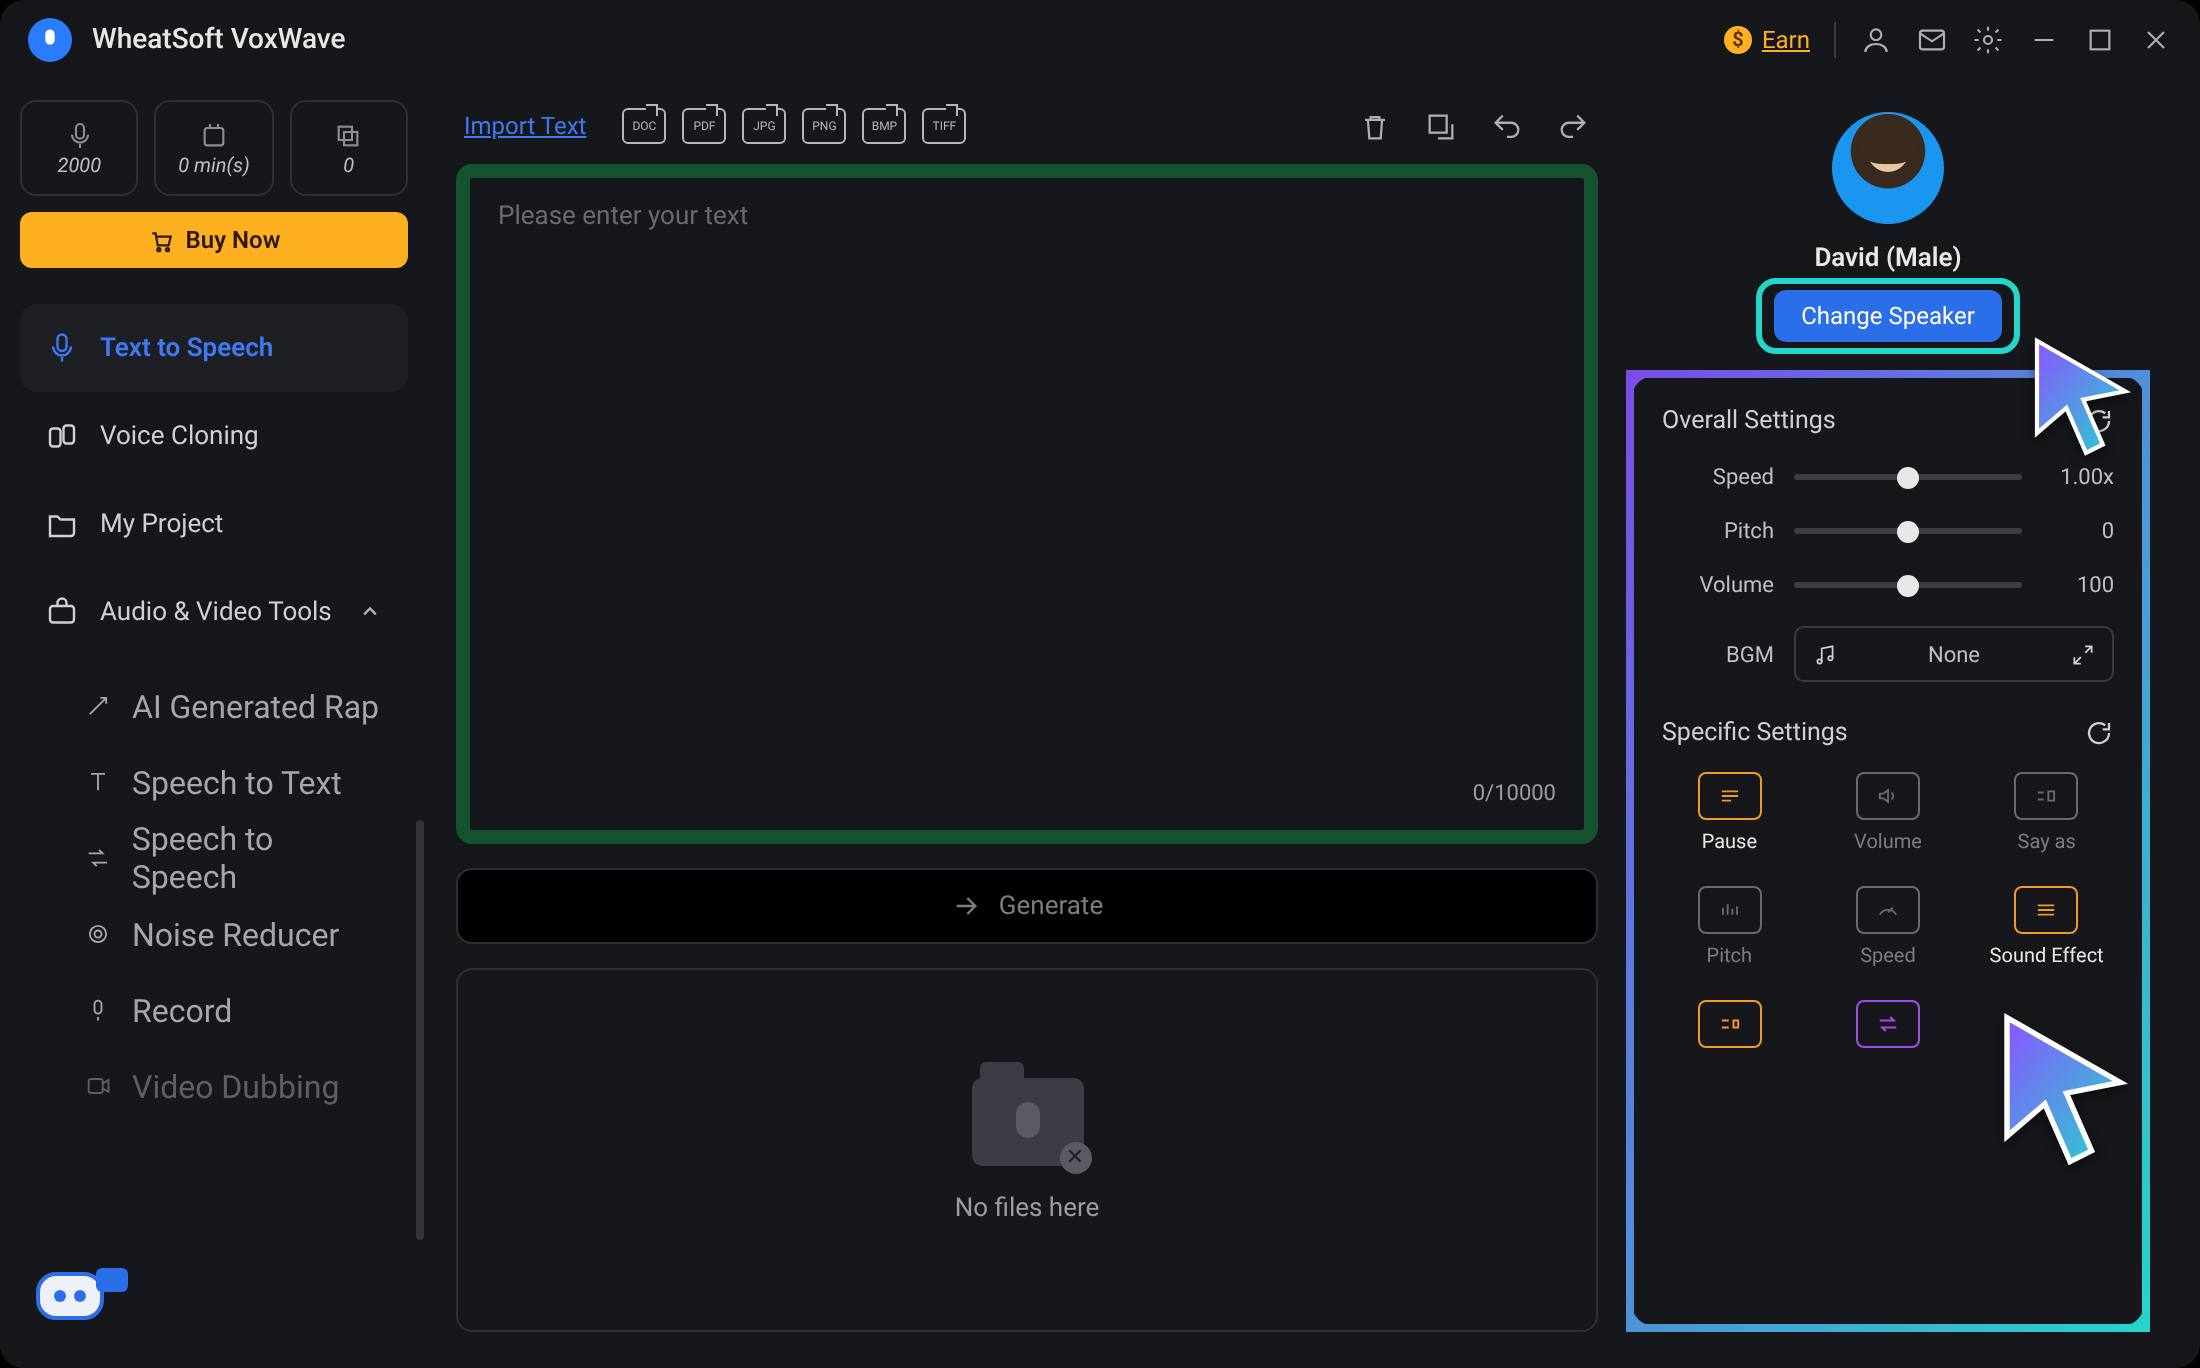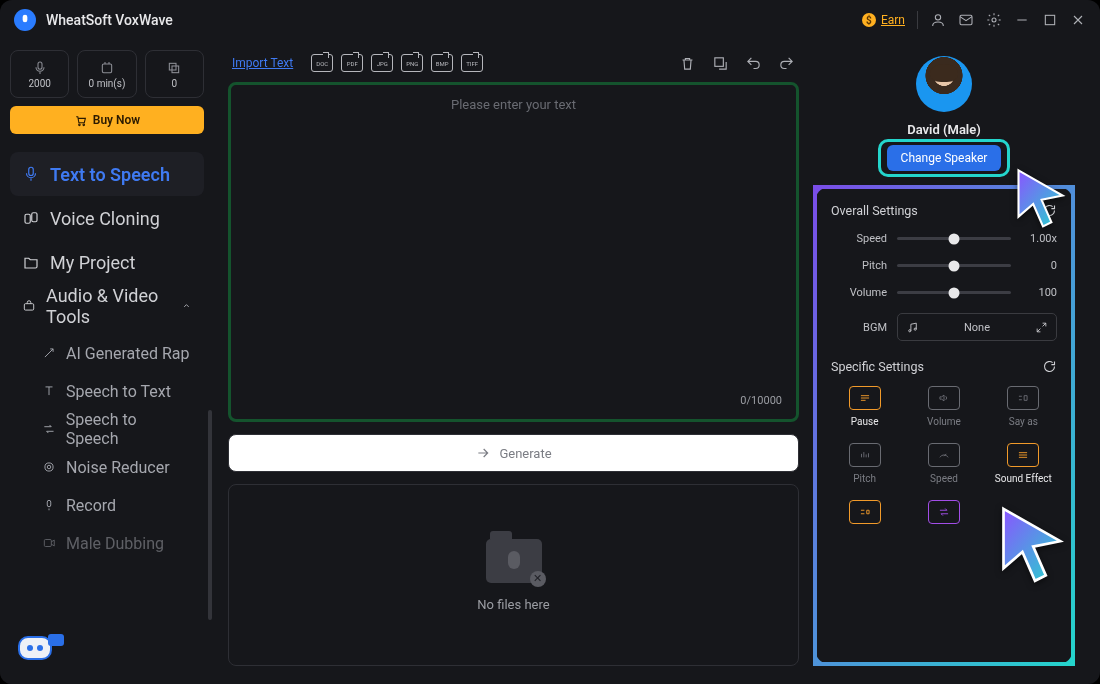--- a/index.html
+++ b/index.html
@@ -13,46 +13,46 @@
 .earn { display:flex; align-items:center; gap:5px; color:#ffb020; font-size:12px; text-decoration:underline; cursor:pointer; }
 .earn-coin { width:14px; height:14px; border-radius:50%; background:#ffb020; display:flex; align-items:center; justify-content:center; color:#5a3400; font-size:10px; font-weight:bold; }
 .tb-sep { width:1px; height:18px; background:#3a3b40; }
 .tb-icon { width:16px; height:16px; fill:none; stroke:#aeb0b6; stroke-width:1.6; cursor:pointer; }
 .content { flex:1; display:flex; min-height:0; }
 
 .sidebar { width:214px; background:#16171b; padding:10px 10px 10px 10px; display:flex; flex-direction:column; position:relative; }
 .quota { display:flex; gap:8px; }
 .q-card { flex:1; height:48px; border:1px solid #2e2f35; border-radius:8px; display:flex; flex-direction:column; align-items:center; justify-content:center; gap:2px; }
 .q-card .ic { width:16px; height:16px; stroke:#8c8e95; fill:none; stroke-width:1.6; }
-.q-val { font-size:10px; color:#bfc0c5; }
+.q-val { font-size:10px; color:#bfc0c5;font-style:italic; }
 .buy { margin-top:8px; height:28px; border-radius:6px; background:#ffb020; color:#2b1a00; font-size:12px; font-weight:600; display:flex; align-items:center; justify-content:center; gap:6px; cursor:pointer; }
 .buy svg { width:13px; height:13px; stroke:#2b1a00; fill:none; stroke-width:2; }
 .nav { margin-top:18px; display:flex; flex-direction:column; }
-.nav-item { height:44px; display:flex; align-items:center; gap:10px; padding:0 12px; border-radius:8px; color:#d0d1d5; font-size:18px; cursor:pointer; }
+.nav-item { height:44px; display:flex; align-items:center; gap:10px; padding:0 12px; border-radius:8px; color:#d0d1d5; font-size:13px; cursor:pointer; }
 .nav-item.active { background:#1e1f25; color:#3f7af2; font-weight:600; }
 .nav-item .ic { width:18px; height:18px; stroke:currentColor; fill:none; stroke-width:1.6; }
 .nav-item .chev { margin-left:auto; width:14px; height:14px; stroke:#aeb0b6; fill:none; stroke-width:2; }
 .sub { margin-top:6px; display:flex; flex-direction:column; max-height:240px; overflow:hidden; }
 .sub-item { height:38px; display:flex; align-items:center; gap:10px; padding:0 12px 0 32px; color:#a5a7ae; font-size:16px; cursor:pointer; }
 .sub-item .ic { width:14px; height:14px; stroke:currentColor; fill:none; stroke-width:1.6; }
 .sb-scroll { position:absolute; right:2px; top:370px; width:4px; height:210px; background:#33343a; border-radius:2px; }
 
 .main { flex:1; display:flex; gap:14px; padding:10px 25px 18px 14px; min-width:0; }
 .editor { flex:1; display:flex; flex-direction:column; min-width:0; }
 .ed-head { display:flex; align-items:center; gap:8px; padding:4px 4px 10px 4px; }
 .import { color:#3f7af2; font-size:12px; text-decoration:underline; cursor:pointer; margin-right:10px; }
 .fbadge { width:22px; height:18px; border:1.4px solid #b6b7bc; border-radius:3px; display:flex; align-items:center; justify-content:center; font-size:6px; color:#b6b7bc; position:relative; cursor:pointer; }
 .fbadge::before { content:""; position:absolute; top:-3px; right:3px; width:5px; height:5px; border-right:1.4px solid #b6b7bc; border-top:1.4px solid #b6b7bc; background:#16171b; transform:rotate(0deg); }
 .ed-tools { margin-left:auto; display:flex; gap:16px; }
 .ed-tools .ic { width:17px; height:17px; stroke:#aeb0b6; fill:none; stroke-width:1.6; cursor:pointer; }
-.textarea { flex:0 0 340px; border:3px solid #14532d; border-radius:8px; padding:12px 14px; display:flex; flex-direction:column;align-items:center; }
+.textarea { flex:0 0 340px; border:7px solid #14532d; border-radius:8px; padding:12px 14px; display:flex; flex-direction:column; }
 .textarea .ph { color:#696b72; font-size:13px; flex:1; }
 .counter { align-self:flex-end; color:#9b9da3; font-size:11px; }
 .btn { height:38px; border:1px solid #2e2f35; border-radius:8px; display:flex; align-items:center; justify-content:center; gap:8px; color:#d6d7db; font-size:13px; margin-top:12px; cursor:pointer; }
-.btn.gen { background:#ffffff; color:#7b7d84; }
+.btn.gen { background:#000000; color:#7b7d84; }
 .btn .ic { width:16px; height:16px; stroke:currentColor; fill:none; stroke-width:1.8; }
 .dropzone { flex:1; margin-top:12px; border:1px solid #2e2f35; border-radius:8px; display:flex; flex-direction:column; align-items:center; justify-content:center; color:#9b9da3; font-size:13px; gap:14px; min-height:120px;}
 .folder-ic { width:56px; height:44px; background:#3c3d44; border-radius:5px; position:relative; }
 .folder-ic::before { content:""; position:absolute; top:-8px; left:4px; width:22px; height:8px; background:#3c3d44; border-radius:3px 3px 0 0; }
 .folder-mic { position:absolute; top:12px; left:50%; transform:translateX(-50%); width:12px; height:18px; border-radius:6px; background:#5a5b62; }
 .folder-x { position:absolute; bottom:-4px; right:-4px; width:16px; height:16px; border-radius:50%; background:#5a5b62; color:#1e1f25; display:flex; align-items:center; justify-content:center; font-size:11px; }
 
 .right { width:262px; display:flex; flex-direction:column; }
 .speaker { display:flex; flex-direction:column; align-items:center; padding-top:6px; position:relative; }
 .avatar { width:56px; height:56px; border-radius:50%; background:radial-gradient(circle at 50% 35%, #e8c6a8 0 22%, #3a2a1e 23% 40%, transparent 41%), #1a96f0; position:relative; overflow:hidden; }
@@ -232,21 +232,21 @@
                 <rect x="9" y="4" width="6" height="11" rx="3"></rect>
                 <path d="M12 18v3"></path>
               </svg>
               <span>Record</span>
             </div>
           <div class="sub-item" style="opacity:.5">
               <svg class="ic" viewBox="0 0 24 24">
                 <rect x="4" y="6" width="12" height="12" rx="2"></rect>
                 <path d="M16 10l5-3v10l-5-3"></path>
               </svg>
-              <span>Male Dubbing</span>
+              <span>Video Dubbing</span>
             </div>
         </div>
       </div>
       <div class="sb-scroll"></div>
     </div>
 
     <div class="main">
       <div class="editor">
         <div class="ed-head">
           <span class="import">Import Text</span>

